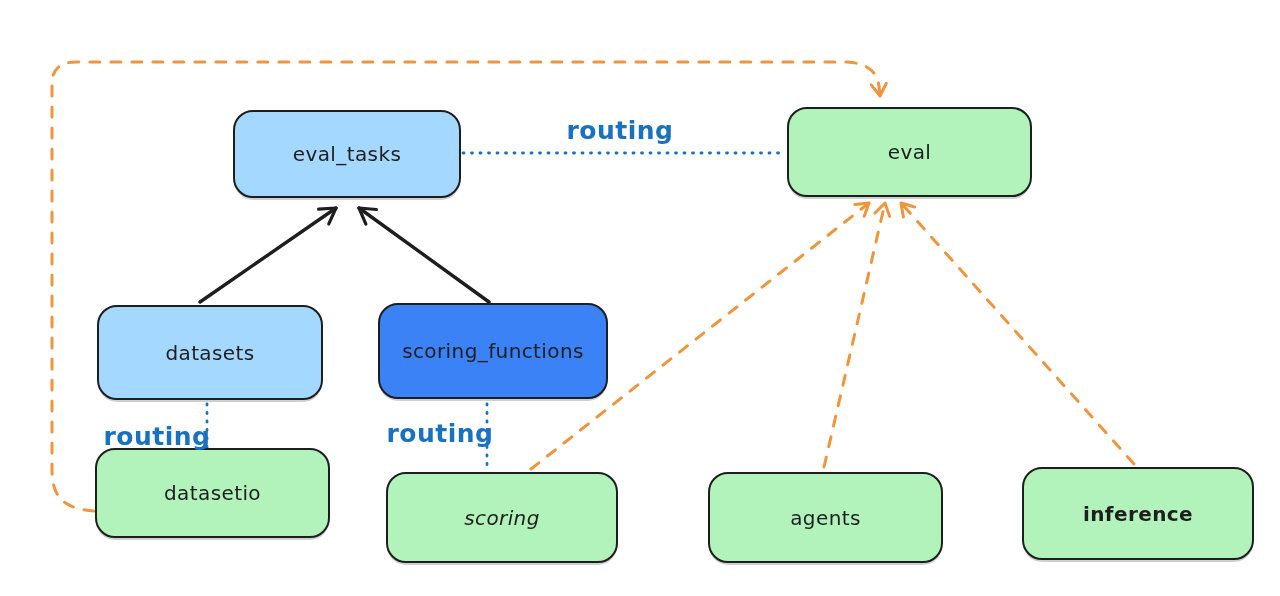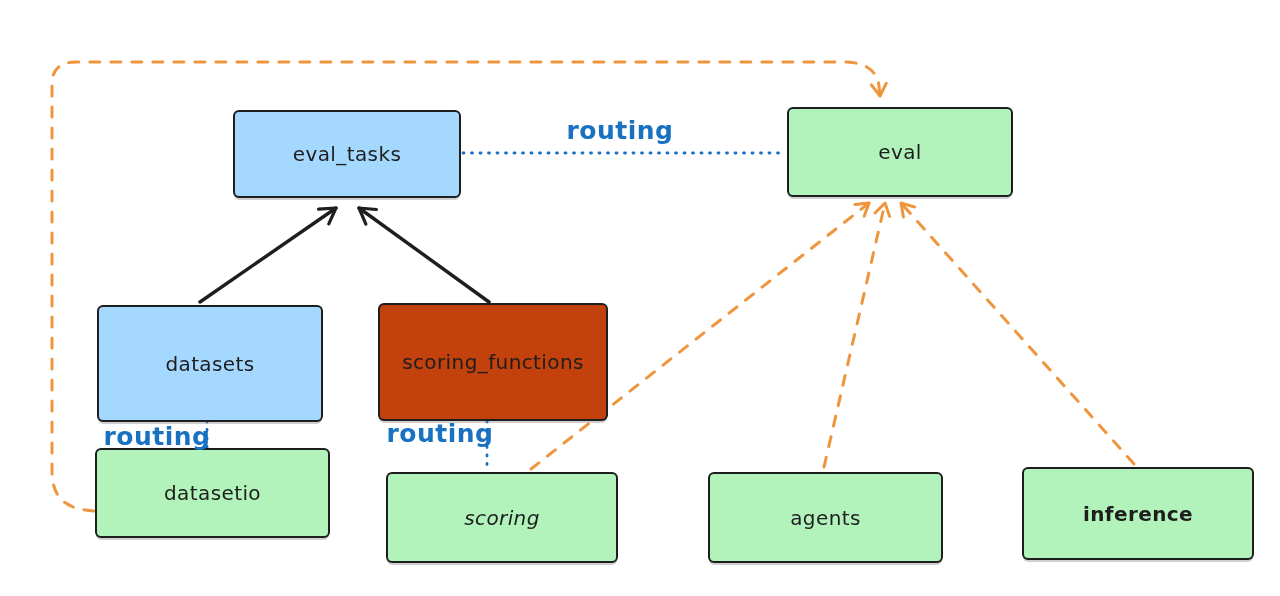--- a/index.html
+++ b/index.html
@@ -12,21 +12,21 @@
     font-family: "DejaVu Sans", "Liberation Sans", sans-serif;
   }
   #edges-layer { position: absolute; left: 0; top: 0; }
   .node {
     position: absolute;
     display: flex;
     align-items: center;
     justify-content: center;
     box-sizing: border-box;
     border: 2.5px solid #1e1e1e;
-    border-radius: 6px;
+    border-radius: 20px;
     box-shadow: 0 3px 0 -1px rgba(120,120,120,0.35);
   }
   .node-label {
     font-size: 20px;
     color: #1e1e1e;
     letter-spacing: 0.4px;
     white-space: nowrap;
   }
   .edge-label {
     position: absolute;
@@ -59,27 +59,27 @@
         <path d="M 94 511 C 64 509 52 497 52 470 L 52 84 Q 52 62 76 62 L 848 62 Q 876 64 879 86 L 880 96" fill="none" stroke="#ef953d" stroke-width="3" stroke-linecap="round" stroke-linejoin="round" stroke-dasharray="10 11" marker-end="url(#ah-orange)"></path>
         <path d="M 531 469 L 869 203" fill="none" stroke="#ef953d" stroke-width="3" stroke-linecap="round" stroke-linejoin="round" stroke-dasharray="10 11" marker-end="url(#ah-orange)"></path>
         <path d="M 824 467 L 885 203" fill="none" stroke="#ef953d" stroke-width="3" stroke-linecap="round" stroke-linejoin="round" stroke-dasharray="10 11" marker-end="url(#ah-orange)"></path>
         <path d="M 1134 464 L 901 203" fill="none" stroke="#ef953d" stroke-width="3" stroke-linecap="round" stroke-linejoin="round" stroke-dasharray="10 11" marker-end="url(#ah-orange)"></path>
       </g>
   </svg>
   <div id="nodes-layer">
       <div class="node" style="left: 233px; top: 110px; width: 228px; height: 88px; background: rgb(165, 216, 255); border-color: rgb(30, 30, 30);">
         <span class="node-label">eval_tasks</span>
       </div>
-      <div class="node" style="left: 787px; top: 107px; width: 226px; height: 90px; background: rgb(178, 242, 187); border-color: rgb(30, 30, 30);">
+      <div class="node" style="left: 787px; top: 107px; width: 245px; height: 90px; background: rgb(178, 242, 187); border-color: rgb(30, 30, 30);">
         <span class="node-label">eval</span>
       </div>
-      <div class="node" style="left: 97px; top: 305px; width: 226px; height: 117px; background: rgb(165, 216, 255); border-color: rgb(30, 30, 30);">
+      <div class="node" style="left: 97px; top: 305px; width: 226px; height: 95px; background: rgb(165, 216, 255); border-color: rgb(30, 30, 30);">
         <span class="node-label">datasets</span>
       </div>
-      <div class="node" style="left: 378px; top: 303px; width: 230px; height: 118px; background: #c2410c; border-color: rgb(30, 30, 30);">
+      <div class="node" style="left: 378px; top: 303px; width: 230px; height: 96px; background: #3b82f6; border-color: rgb(30, 30, 30);">
         <span class="node-label">scoring_functions</span>
       </div>
       <div class="node" style="left: 95px; top: 448px; width: 235px; height: 90px; background: rgb(178, 242, 187); border-color: rgb(30, 30, 30);">
         <span class="node-label">datasetio</span>
       </div>
       <div class="node" style="left: 386px; top: 472px; width: 232px; height: 91px; background: rgb(178, 242, 187); border-color: rgb(30, 30, 30); font-style: italic;">
         <span class="node-label">scoring</span>
       </div>
       <div class="node" style="left: 708px; top: 472px; width: 235px; height: 91px; background: rgb(178, 242, 187); border-color: rgb(30, 30, 30);">
         <span class="node-label">agents</span>

